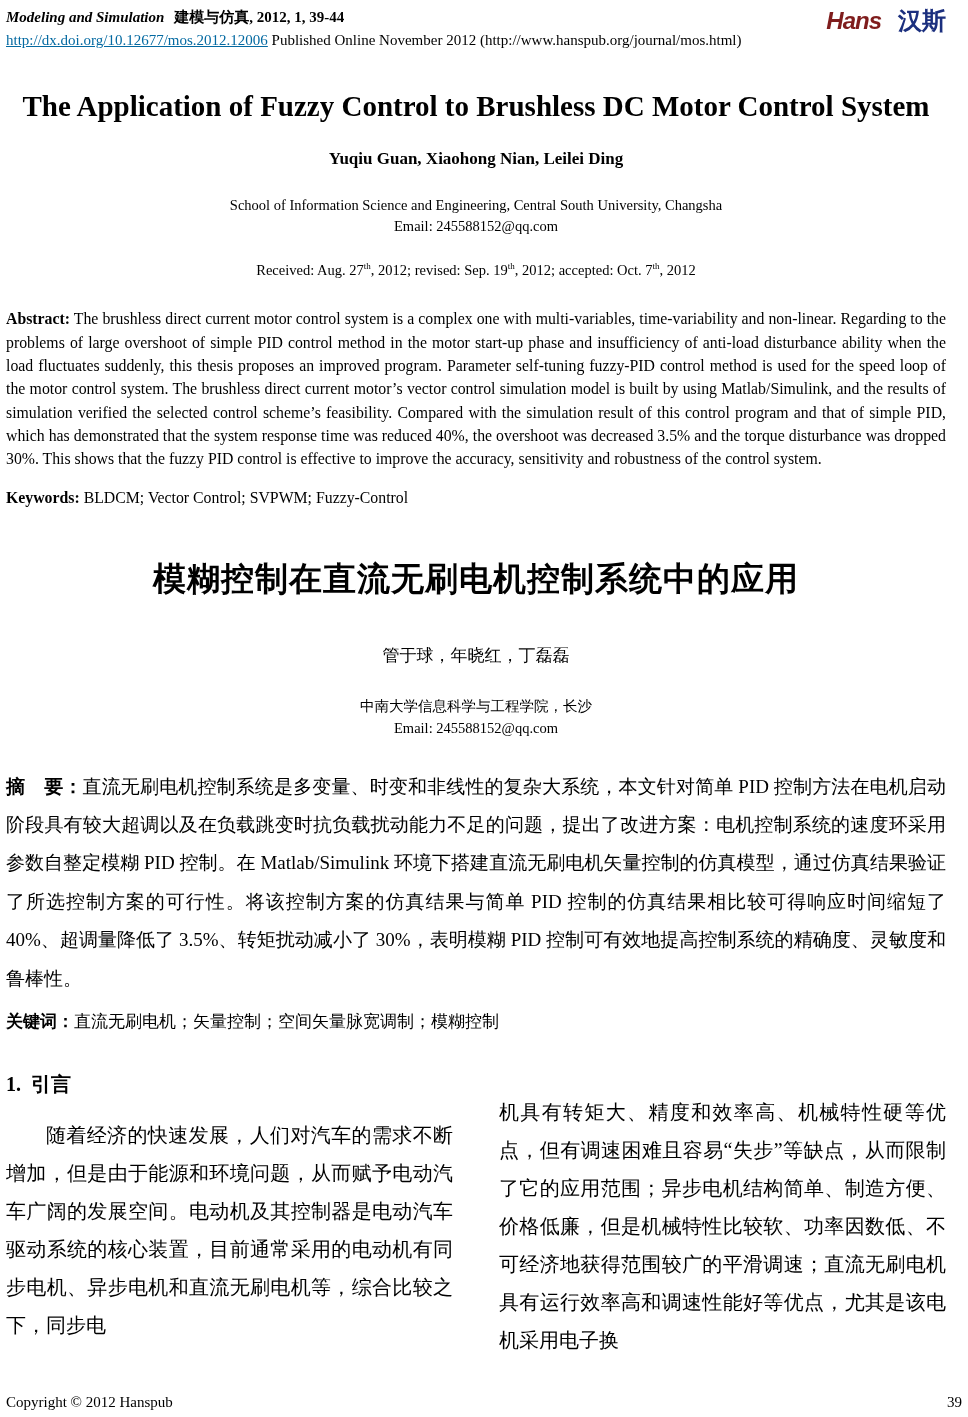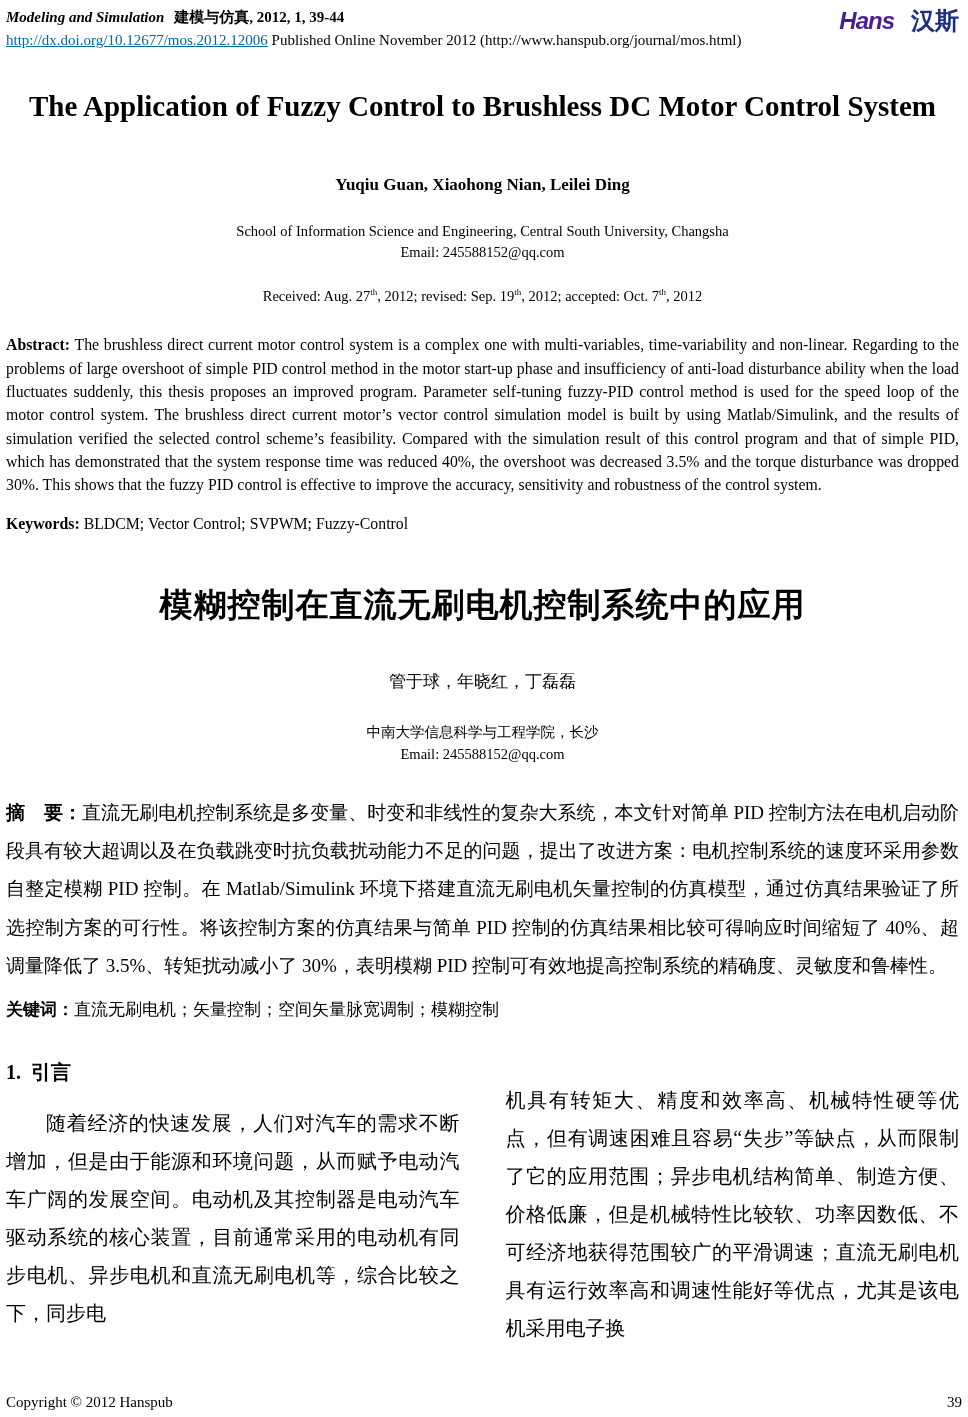--- a/index.html
+++ b/index.html
@@ -1,36 +1,36 @@
 <!DOCTYPE html>
 <html><head>
 <meta charset="utf-8">
 <style>
   * { margin: 0; padding: 0; box-sizing: border-box; }
   html, body { background: #ffffff; }
   body { font-family: "Liberation Serif", serif; color: #000; }
   .page {
     width: 968px; height: 1417px; position: relative;
-    background: #fff; padding: 8px 9px 0 6px; overflow: hidden;
+    background: #fff; padding: 8px 22px 0 6px; overflow: hidden;
     margin: 0 auto;
   }
   
   .hdr { display: flex; justify-content: space-between; align-items: flex-start; }
   .journal-line { font-size: 15px; font-weight: bold; }
   .jname-en { font-style: italic; }
   .jname-cn { margin-left: 6px; }
   .doi-line { font-size: 15px; margin-top: 5px; }
   .doi-link { color: #0369a1; text-decoration: underline; cursor: pointer; }
   .pub-note { margin-left: 0; }
   .logo { font-family: "Liberation Sans", sans-serif; font-weight: bold; font-size: 24px; white-space: nowrap; line-height: 1; margin-top: 1px; }
-  .logo-hans { color: #4c1d95; font-style: italic; letter-spacing: -1px; }
+  .logo-hans { color: #7f1d1d; font-style: italic; letter-spacing: -1px; }
   .logo-cn { color: #1b2f7e; margin-left: 17px; }
   
   .title-en { margin-top: 38px; text-align: center; font-size: 29px; font-weight: bold; line-height: 1.32; }
-  .authors-en { margin-top: 50px; text-align: center; font-size: 17px; font-weight: bold; }
+  .authors-en { margin-top: 24px; text-align: center; font-size: 17px; font-weight: bold; }
   .affil-en { margin-top: 26px; text-align: center; font-size: 14.5px; line-height: 1.45; }
   .received { margin-top: 24px; text-align: center; font-size: 14.5px; }
   sup { font-size: 9px; }
   
   .abstract { margin-top: 28px; font-size: 15.8px; line-height: 1.48; text-align: justify; }
   .b { font-weight: bold; }
   .keywords { margin-top: 18px; font-size: 15.8px; }
   
   .title-cn { margin-top: 50px; text-align: center; font-size: 33px; font-weight: bold; font-family: Liberation Sans, sans-serif; letter-spacing: 1px; }
   .authors-cn { margin-top: 42px; text-align: center; font-size: 17px; }

